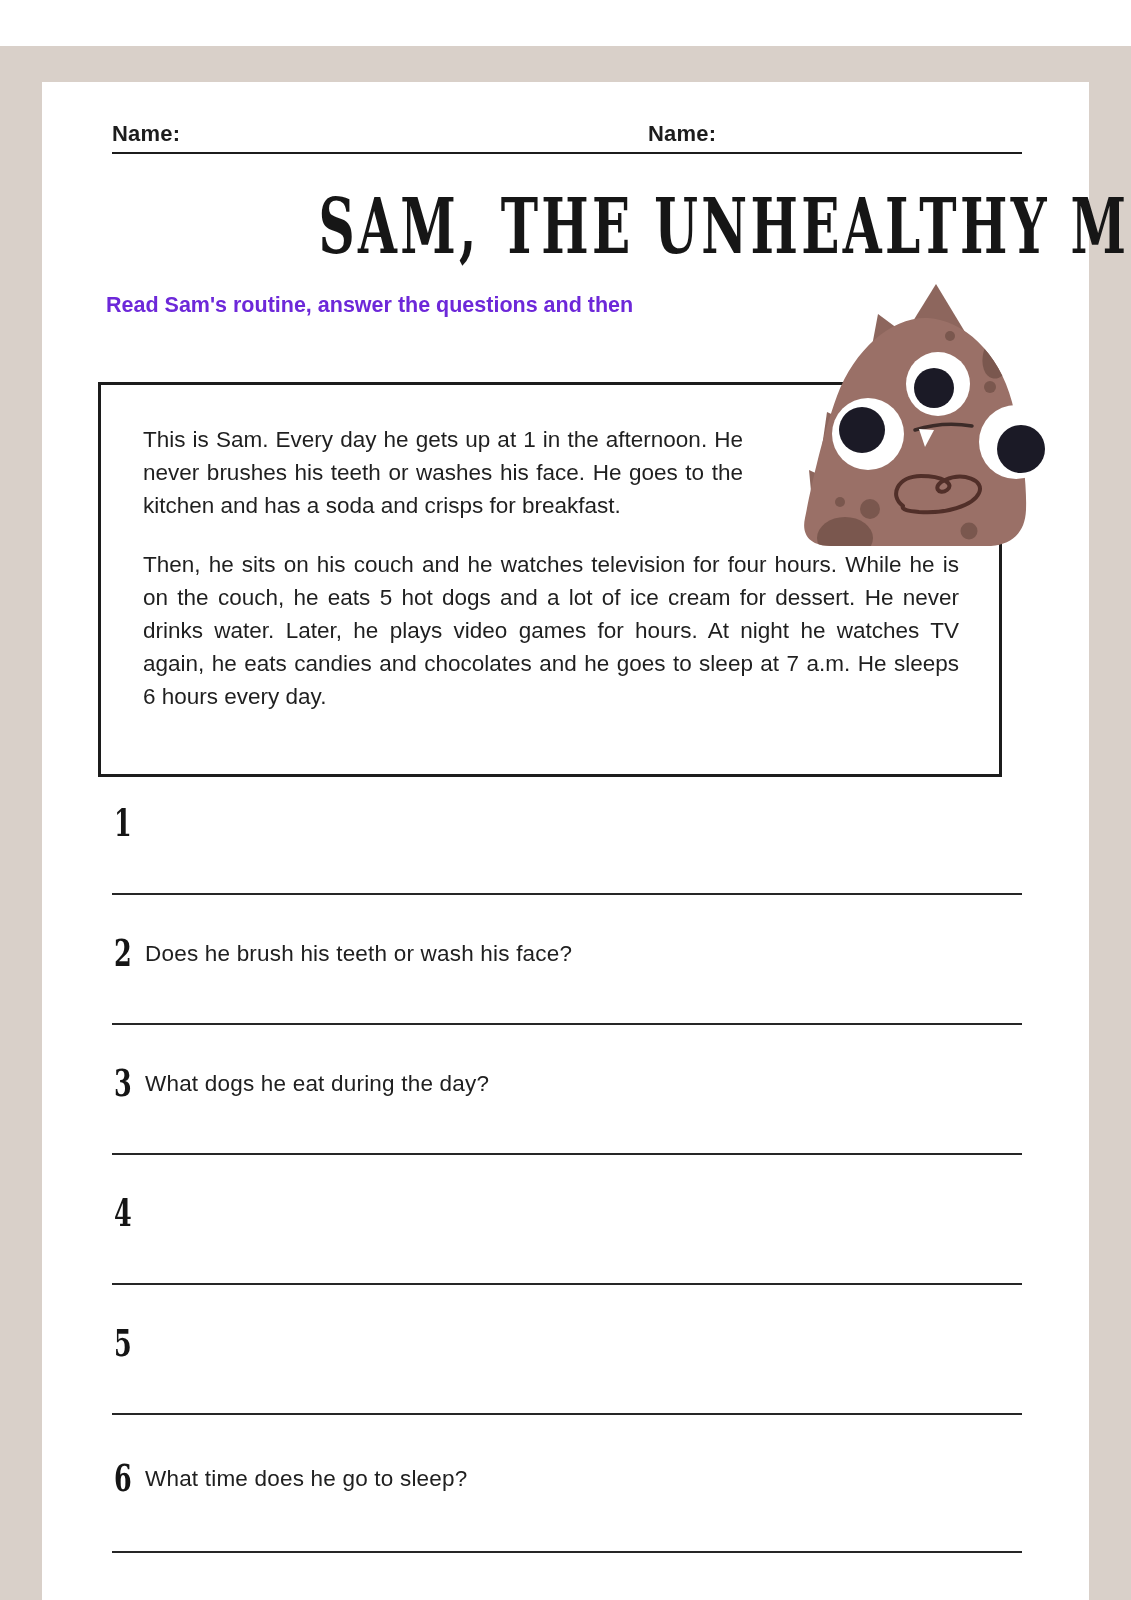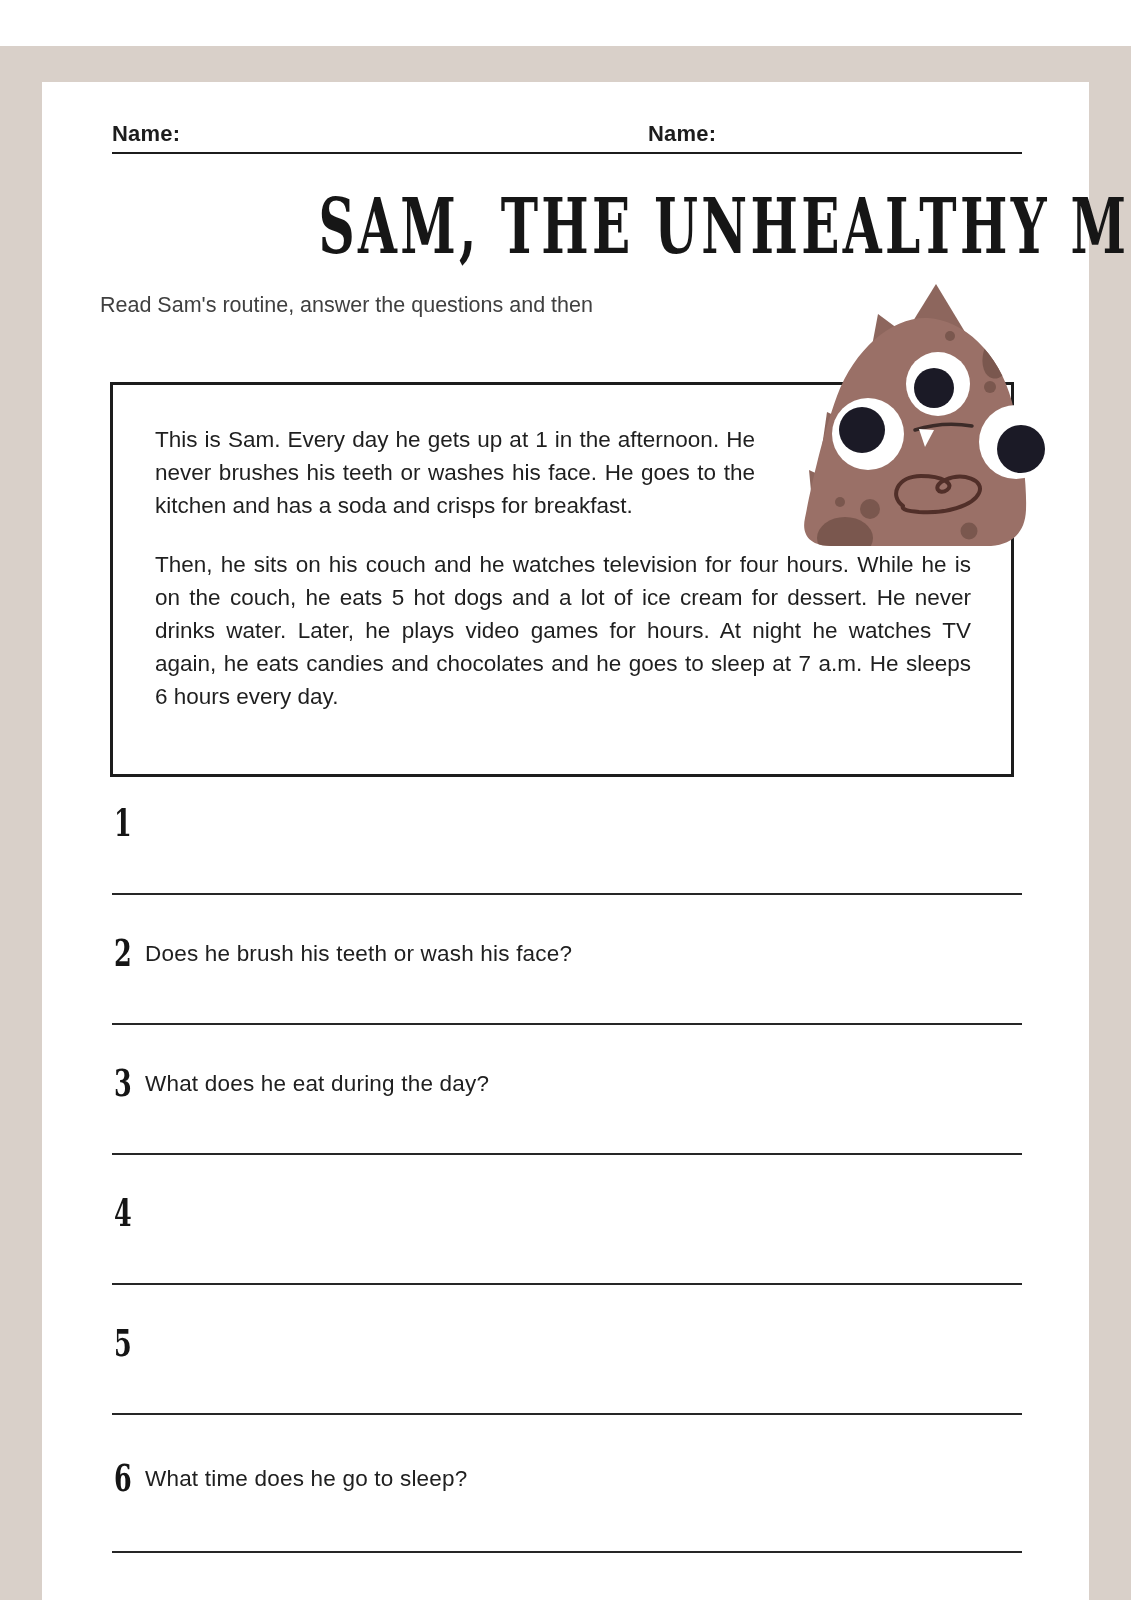--- a/index.html
+++ b/index.html
@@ -47,27 +47,27 @@
     font-weight: 700;
     font-size: 76px;
     line-height: 1;
     letter-spacing: 5px;
     color: #161616;
     transform: scale(0.66, 1.02);
     transform-origin: center top;
   }
   .instructions {
     position: absolute;
-    left: 58px; top: 207px; width: 700px;
-    font-size: 21.5px; font-weight: 400; color: #404040;
+    left: 64px; top: 207px; width: 700px;
+    font-size: 21.5px; font-weight: 700; color: #6d28d9;
     line-height: 33px;
   }
   .passage-box {
     position: absolute;
-    left: 68px; top: 300px;
+    left: 56px; top: 300px;
     width: 904px; height: 395px;
     border: 3px solid #1c1c1c;
     box-sizing: border-box;
     background: #ffffff;
   }
   .passage-box p {
     margin: 0;
     font-size: 22.5px; font-weight: 500; color: #1f1f1f;
     line-height: 33px;
     text-align: justify;
@@ -175,21 +175,21 @@
     <div class="answer-line al-1"></div>
 
     <div class="q-row qr-2">
       <span class="q-num">2</span>
       <span class="q-text">Does he brush his teeth or wash his face?</span>
     </div>
     <div class="answer-line al-2"></div>
 
     <div class="q-row qr-3">
       <span class="q-num">3</span>
-      <span class="q-text">What does he eat during the day?</span>
+      <span class="q-text">What dogs he eat during the day?</span>
     </div>
     <div class="answer-line al-3"></div>
 
     <div class="q-row qr-4">
       <span class="q-num">4</span>
     </div>
     <div class="answer-line al-4"></div>
 
     <div class="q-row qr-5">
       <span class="q-num">5</span>

